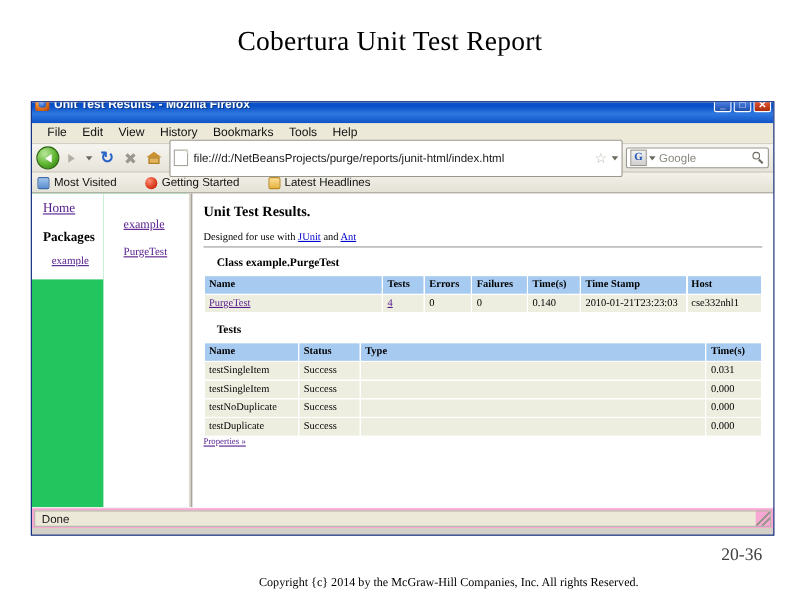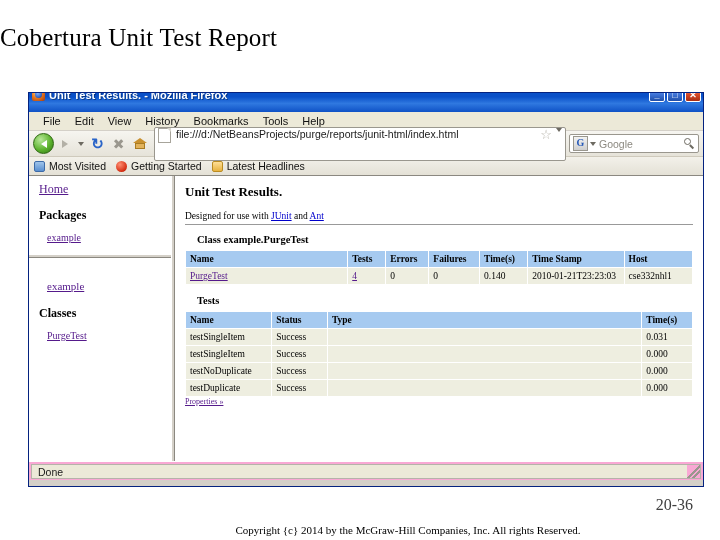--- a/index.html
+++ b/index.html
@@ -14,21 +14,21 @@
     overflow: hidden;
     position: relative;
   }
 
   
   .slide-title {
     position: absolute;
     top: 24px;
     left: 0;
     width: 709px;
-    text-align: left;
+    text-align: center;
     font-family: "Liberation Serif", serif;
     font-size: 25px;
     color: #000000;
     letter-spacing: 0.2px;
   }
   .slide-page-number {
     position: absolute;
     right: 27px;
     top: 496px;
     font-family: "Liberation Serif", serif;
@@ -223,20 +223,21 @@
   }
 
   .url-bar {
     flex: 1;
     height: 34px;
     margin: 0 3px 0 4px;
     background: #ffffff;
     border: 1px solid #9a978e;
     border-radius: 2px;
     display: flex;
+    align-items: center;
     padding: 0 3px;
     box-sizing: border-box;
     min-width: 0;
   }
   .page-icon {
     width: 11px; height: 13px;
     background: #ffffff;
     border: 1px solid #a7a49b;
     flex: none;
     margin-right: 5px;
@@ -333,21 +334,21 @@
     background: linear-gradient(180deg, #f3f1ea 0%, #e4e1d6 100%);
     display: flex;
     align-items: center;
     padding-left: 5px;
     box-sizing: border-box;
     border-bottom: 1px solid #8b8880;
   }
   .bookmark {
     display: flex;
     align-items: center;
-    margin-right: 10px;
+    margin-right: 26px;
     white-space: nowrap;
   }
   .bookmark-label {
     font-family: "Liberation Sans", sans-serif;
     font-size: 10.5px;
     color: #111111;
     margin-left: 4px;
   }
   .bm-ico {
     width: 11px; height: 11px;
@@ -373,22 +374,22 @@
   .content-area {
     height: 285px;
     background: #ffffff;
     display: flex;
     box-sizing: border-box;
   }
   .left-column {
     width: 142px;
     flex: none;
     display: flex;
-    flex-direction: column;
-    background: #701a75;
+    flex-direction: row;
+    background: #22c55e;
   }
   .frame-packages {
     height: 78px;
     background: #ffffff;
     padding: 6px 8px 0 10px;
     box-sizing: border-box;
     overflow: hidden;
   }
   .frame-divider-h {
     height: 4px;
@@ -653,21 +654,20 @@
       <div class="frame-packages">
         <a class="side-link home" href="#">Home</a>
         <div class="side-heading">Packages</div>
         <a class="side-link side-sub" href="#">example</a>
       </div>
 
       <div class="frame-divider-h"></div>
 
       <div class="frame-classes">
         <a class="side-link package-top" href="#">example</a>
-        <div class="side-heading">Classes</div>
         <a class="side-link side-sub" href="#">PurgeTest</a>
       </div>
     </div>
 
     <div class="frame-divider-v"></div>
 
     <div class="frame-main">
       <div class="report-title">Unit Test Results.</div>
 
       <div class="designed-for">

